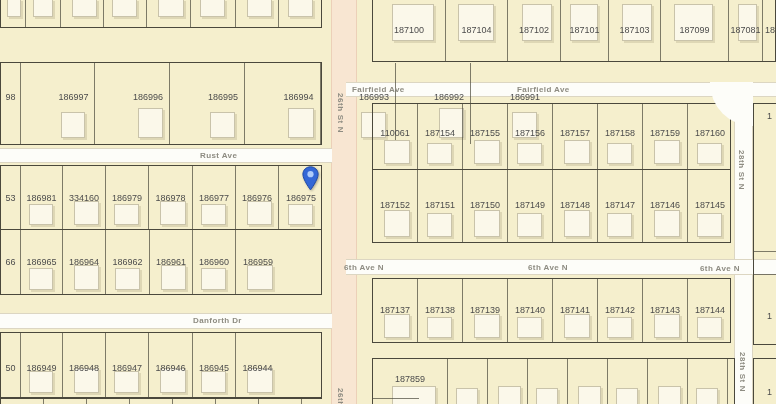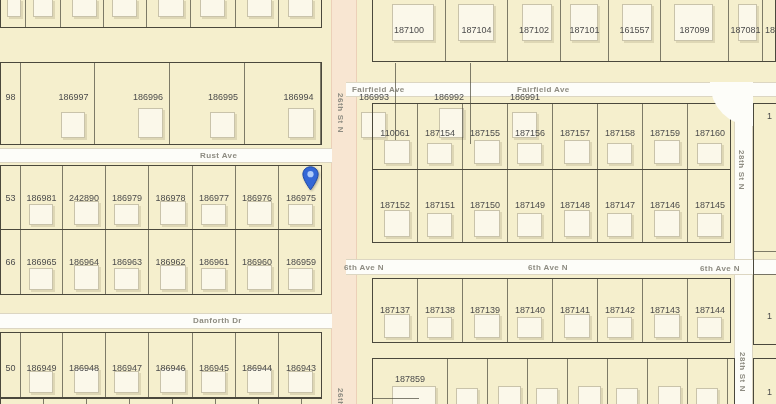--- a/index.html
+++ b/index.html
@@ -94,21 +94,21 @@
   </div>
 
   <div class="block nob" style="left:0;top:165px;width:322px;height:64px;--ly:50%;">
     <div class="cell nobld" style="width:20px;">
         <span class="pnum">53</span>
       </div>
     <div class="cell" style="width:42px;">
         <span class="pnum">186981</span>
       </div>
     <div class="cell" style="width:43px;">
-        <span class="pnum">242890</span>
+        <span class="pnum">334160</span>
       </div>
     <div class="cell" style="width:43px;">
         <span class="pnum">186979</span>
       </div>
     <div class="cell" style="width:44px;">
         <span class="pnum">186978</span>
       </div>
     <div class="cell" style="width:43px;">
         <span class="pnum">186977</span>
       </div>
@@ -123,23 +123,20 @@
   <div class="block" style="left:0;top:229px;width:322px;height:66px;--ly:50%;">
     <div class="cell nobld" style="width:20px;">
         <span class="pnum">66</span>
       </div>
     <div class="cell" style="width:42px;">
         <span class="pnum">186965</span>
       </div>
     <div class="cell" style="width:43px;text-decoration:underline;">
         <span class="pnum">186964</span>
       </div>
-    <div class="cell" style="width:43px;">
-        <span class="pnum">186963</span>
-      </div>
     <div class="cell" style="width:44px;">
         <span class="pnum">186962</span>
       </div>
     <div class="cell" style="width:43px;">
         <span class="pnum">186961</span>
       </div>
     <div class="cell" style="width:43px;">
         <span class="pnum">186960</span>
       </div>
     <div class="cell" style="width:44px;">
@@ -162,41 +159,38 @@
       </div>
     <div class="cell" style="width:44px;">
         <span class="pnum">186946</span>
       </div>
     <div class="cell" style="width:43px;">
         <span class="pnum">186945</span>
       </div>
     <div class="cell" style="width:43px;">
         <span class="pnum">186944</span>
       </div>
-    <div class="cell" style="width:44px;">
-        <span class="pnum">186943</span>
-      </div>
   </div>
   <div class="strip" style="left:0;top:398px;width:322px;height:6px;"></div>
 
   <div class="block toprow" style="left:372px;top:-6px;width:404px;height:68px;--ly:53%;">
     <div class="cell" style="width:73px;">
         <span class="pnum">187100</span>
       </div>
     <div class="cell" style="width:62px;">
         <span class="pnum">187104</span>
       </div>
     <div class="cell" style="width:53px;">
         <span class="pnum">187102</span>
       </div>
     <div class="cell" style="width:48px;">
         <span class="pnum">187101</span>
       </div>
     <div class="cell" style="width:52px;">
-        <span class="pnum">161557</span>
+        <span class="pnum">187103</span>
       </div>
     <div class="cell" style="width:68px;">
         <span class="pnum">187099</span>
       </div>
     <div class="cell" style="width:34px;">
         <span class="pnum">187081</span>
       </div>
     <div class="cell nobld" style="width:14px;">
         <span class="pnum">18</span>
       </div>

